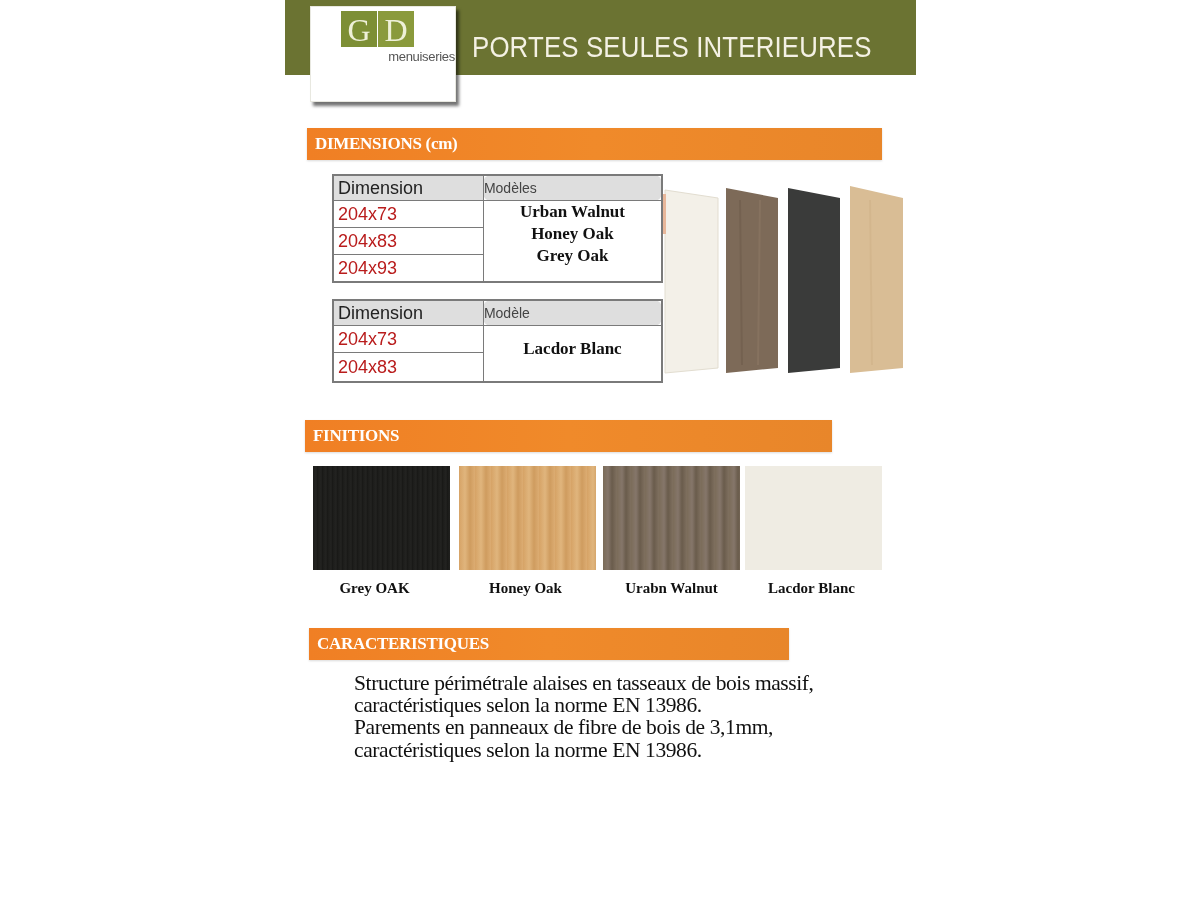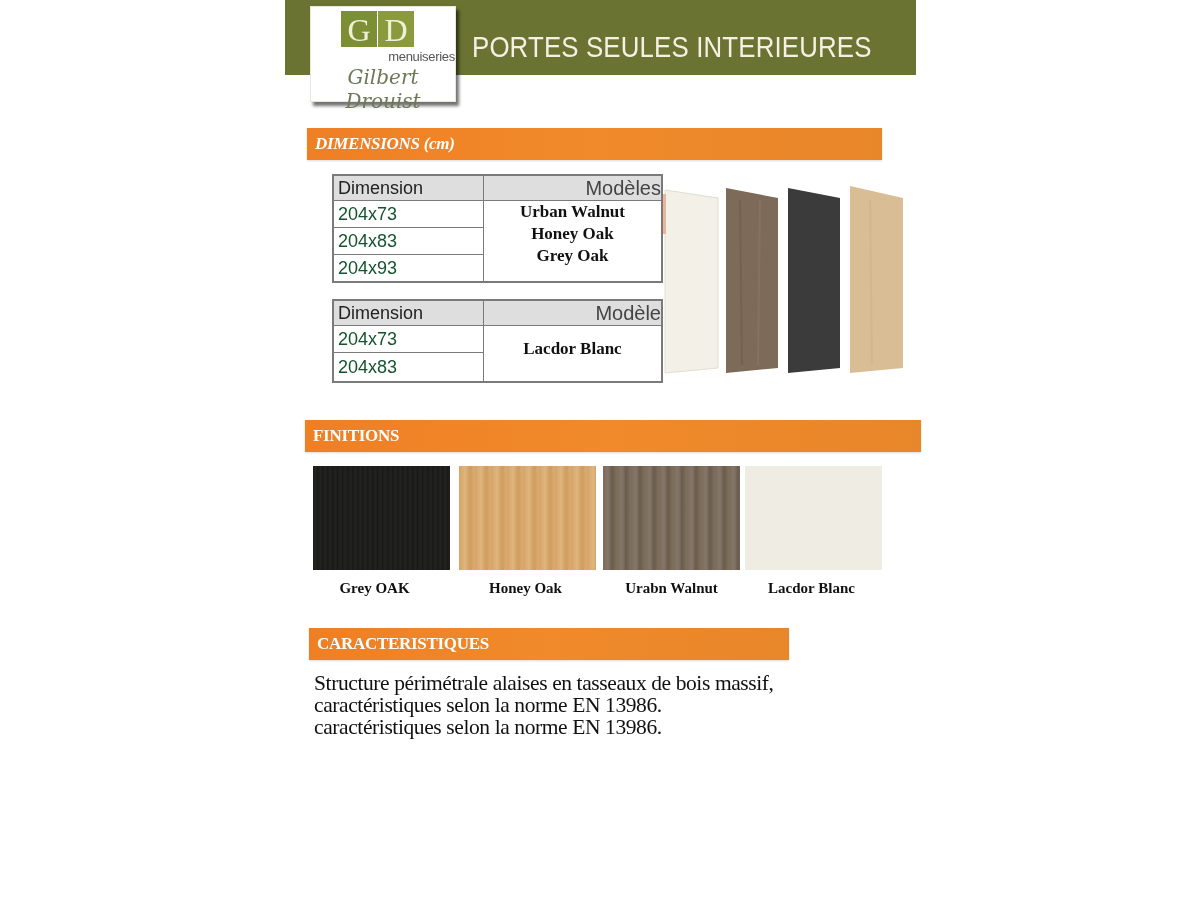--- a/index.html
+++ b/index.html
@@ -11,45 +11,44 @@
   .logo-gd span { display:block; width:36px; height:36px; background:#8a9a3c; color:#eef0d8; font-family:"Liberation Serif", serif; font-size:32px; line-height:38px; text-align:center; }
   .logo-gd span:first-child { background:#7d8f35; }
   .logo-sub { position:absolute; left:0; width:100%; top:42px; text-align:right; font-family:"Liberation Sans", sans-serif; font-size:13px; color:#555; letter-spacing:-0.3px; }
   .logo-script { position:absolute; left:0; width:100%; top:58px; text-align:center; font-family:"DejaVu Serif", serif; font-style:italic; font-size:20px; color:#6d7855; }
   .section-bar { position:absolute; height:32px; background:linear-gradient(90deg,#f07f24 0%,#f08a2a 50%,#e8862a 100%); box-shadow:0 1px 2px rgba(0,0,0,0.15); }
   .section-bar span { position:absolute; left:8px; top:6px; color:#fff; font-family:"Liberation Serif", serif; font-weight:bold; font-size:17px; letter-spacing:-0.3px; }
   table.dim { position:absolute; border-collapse:collapse; border:2px solid #7a7a7a;margin-left:24px; }
   table.dim td, table.dim th { border:1.5px solid #7a7a7a; padding:0; }
   table.dim th { background:#dedede; height:24px; font-weight:normal; }
   .th-dim { font-family:"Liberation Sans", sans-serif; font-size:18px; color:#222; text-align:left; padding-left:4px !important; width:144px; }
-  .th-mod { font-family:"Liberation Sans", sans-serif; font-size:20px; color:#444; text-align:right; width:176px; }
-  .td-dim { font-family:"Liberation Sans", sans-serif; font-size:18px; color:#14532d; height:26px; padding-left:4px !important; text-align:left; }
+  .th-mod { font-family:"Liberation Sans", sans-serif; font-size:14px; color:#444; text-align:left; width:176px;border-radius:8px; }
+  .td-dim { font-family:"Liberation Sans", sans-serif; font-size:18px; color:#b91c1c; height:26px; padding-left:4px !important; text-align:left; }
   .td-mod { font-family:"Liberation Serif", serif; font-weight:bold; font-size:17px; color:#111; text-align:center; vertical-align:top; line-height:22px; background:#fff; }
   .doors { position:absolute; left:660px; top:180px; width:250px; height:200px; }
   .swatch { position:absolute; top:466px; width:137px; height:104px; }
   .swatch-label { position:absolute; top:580px; width:137px; text-align:center; font-family:"Liberation Serif", serif; font-weight:bold; font-size:15px; color:#111; }
   .carac { position:absolute; left:314px; top:672px; width:580px; font-family:"Liberation Serif", serif; font-size:21.5px; line-height:22.2px; color:#111; letter-spacing:-0.4px; }
-  .carac div { white-space:nowrap; }
+  .carac div { white-space:nowrap;margin-left:40px; }
 </style>
 </head>
 <body>
 
 <div class="banner"></div>
 <div class="banner-title">PORTES SEULES INTERIEURES</div>
 
 <div class="logo">
   <div class="logo-gd">
     <span>G</span>
     <span>D</span>
   </div>
   <div class="logo-sub">menuiseries</div>
-  <div class="logo-script">Gilbert Drouist</div>
 </div>
 
-<div class="section-bar" style="left:307px; top:128px; width:575px;font-style:italic;">
+<div class="section-bar" style="left:307px; top:128px; width:575px;">
   <span>DIMENSIONS (cm)</span>
 </div>
 
 <table class="dim" style="left:308px; top:174px; width:331px;">
   <tbody>
       <tr>
     <th class="th-dim">Dimension</th>
     <th class="th-mod">Modèles</th>
   </tr>
   <tr>
@@ -93,35 +92,36 @@
     <rect x="3" y="14" width="3" height="40" fill="#e8b79a"></rect>
     <polygon points="66,8 118,18 118,188 66,193" fill="#7d6a58"></polygon>
     <polygon points="128,8 180,18 180,188 128,193" fill="#3a3b3a"></polygon>
     <polygon points="190,6 243,18 243,188 190,193" fill="#d9bd95"></polygon>
     <line x1="80" y1="20" x2="82" y2="185" stroke="#6c5a49" stroke-width="2" opacity="0.5"></line>
     <line x1="100" y1="20" x2="98" y2="185" stroke="#8f7a66" stroke-width="2" opacity="0.5"></line>
     <line x1="210" y1="20" x2="212" y2="185" stroke="#cfb187" stroke-width="2" opacity="0.5"></line>
   </svg>
 </div>
 
-<div class="section-bar" style="left:305px; top:420px; width:616px;">
+<div class="section-bar" style="left:305px; top:420px; width:527px;">
   <span>FINITIONS</span>
 </div>
 
 <div class="swatch" style="left:313px; background:repeating-linear-gradient(90deg,#1c1c1a 0px,#232321 3px,#161614 5px);"></div>
 <div class="swatch" style="left:459px; background:repeating-linear-gradient(90deg,#d6a366 0px,#e0b57d 6px,#cf9c5f 11px,#dcac72 16px);"></div>
 <div class="swatch" style="left:603px; background:repeating-linear-gradient(90deg,#7b6c59 0px,#85766a 5px,#6a5c4c 9px,#7f705f 14px);"></div>
 <div class="swatch" style="left:745px; background:#efece3;"></div>
 
 <div class="swatch-label" style="left:306px;">Grey OAK</div>
 <div class="swatch-label" style="left:457px;">Honey Oak</div>
 <div class="swatch-label" style="left:603px;">Urabn Walnut</div>
 <div class="swatch-label" style="left:743px;">Lacdor Blanc</div>
 
 <div class="section-bar" style="left:309px; top:628px; width:480px;">
   <span>CARACTERISTIQUES</span>
 </div>
 
 <div class="carac">
   <div>Structure périmétrale alaises en tasseaux de bois massif,</div>
   <div>caractéristiques selon la norme EN 13986.</div>
+  <div>Parements en panneaux de fibre de bois de 3,1mm,</div>
   <div>caractéristiques selon la norme EN 13986.</div>
 </div>
 
 </body></html>

